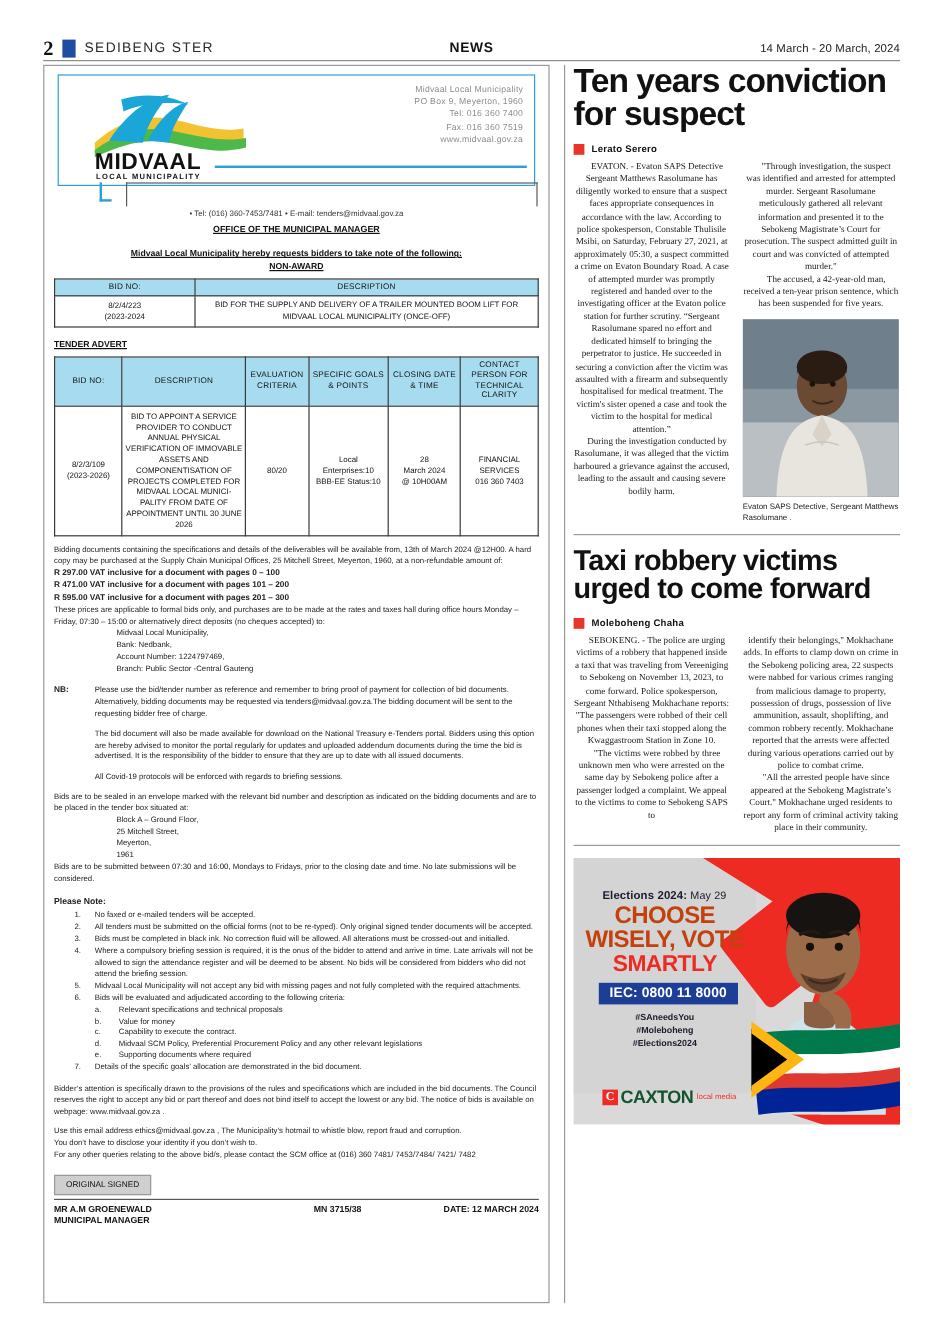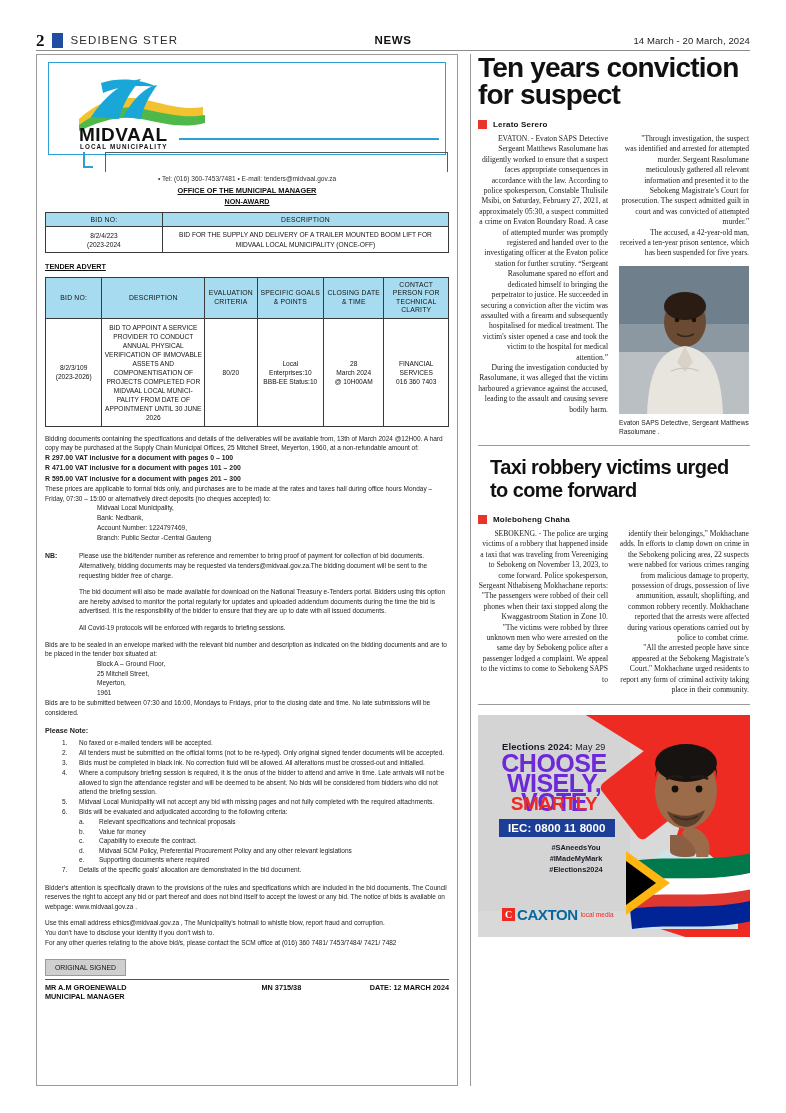--- a/index.html
+++ b/index.html
@@ -141,39 +141,39 @@
     letter-spacing:-0.8px; margin:0; color:#111;
   }
   .byline { display:flex; align-items:center; margin-top:12px; }
   .byline .sq { width:9px; height:9px; background:#e8352a; margin-right:6px; }
   .byline .nm { font-size:8px; font-weight:bold; color:#111; letter-spacing:.2px; }
 
   .cols2 { display:flex; gap:11px; margin-top:5px; }
   .col { width:130px; }
   .story {
     font-family:"Liberation Serif", serif;
-    font-size:7.6px; line-height:10.4px; color:#222; text-align:right;
+    font-size:7.6px; line-height:10.4px; color:#222; text-align:center;
   }
   .story p { margin:0; text-indent:9px; }
   .story p.noind { text-indent:0; }
 
   .photo {
     width:130px; height:148px; margin-top:7px; position:relative; overflow:hidden;
     background:#8899aa;
   }
   .caption {
     font-size:6.6px; line-height:9px; margin-top:4px; color:#222;
   }
 
   .hrule { height:1px; background:#9a9a9a; margin:9px 0 0 0; }
 
   h1.head2 {
     font-family:"Liberation Sans", sans-serif;
-    font-weight:bold; font-size:20px; line-height:23.5px;
-    letter-spacing:-0.6px; margin:10px 0 0 12px; color:#111;
+    font-weight:bold; font-size:24px; line-height:23.5px;
+    letter-spacing:-0.6px; margin:10px 0 0 0; color:#111;
   }
 
   
   .advert-banner {
     position:relative; width:272px; height:222px; margin-top:10px; overflow:hidden;
     background:#d9d9d9;
   }
   .ad-red-swoosh1 {
     position:absolute; right:-30px; top:-34px; width:190px; height:88px;
     background:#ee2b22; transform:rotate(32deg); border-radius:6px;
@@ -186,43 +186,43 @@
     position:absolute; right:-38px; bottom:-10px; width:120px; height:150px;
     background:#ee2b22; transform:rotate(18deg); border-radius:10px;
   }
   .ad-greybox { position:absolute; left:0; top:0; width:152px; height:196px; background:#d4d4d4; }
   .ad-el {
     position:absolute; left:24px; top:26px; font-size:9px; color:#1a1a2e; letter-spacing:.1px;
   }
   .ad-el b { font-size:9.5px; }
   .ad-choose {
     position:absolute; left:0; top:39px; width:152px; text-align:center;
-    font-size:25px; font-weight:bold; line-height:19.5px; color:#6d28d9; letter-spacing:-.5px;
+    font-size:20px; font-weight:bold; line-height:19.5px; color:#c2410c; letter-spacing:-.5px;
   }
   .ad-smartly {
     position:absolute; left:0; top:78px; width:152px; text-align:center;
     font-size:19px; font-weight:bold; color:#ee2b22; letter-spacing:-.5px;
   }
   .ad-iec {
     position:absolute; left:21px; top:104px; background:#1c3e96; color:#fff;
     font-size:11.5px; font-weight:bold; padding:3px 9px; letter-spacing:.1px;
   }
   .ad-tags {
     position:absolute; left:0; top:128px; width:152px; text-align:center;
-    font-size:7.4px; line-height:10.6px; color:#1b1b2b; font-weight:bold;margin-left:22px;
+    font-size:7.4px; line-height:10.6px; color:#1b1b2b; font-weight:bold;
   }
   .ad-caxton {
     position:absolute; left:24px; bottom:14px; display:flex; align-items:center;
   }
   .cax-mark {
     width:13px; height:13px; background:#ee2b22; color:#fff; font-size:10px;
     font-weight:bold; display:flex; align-items:center; justify-content:center;
     margin-right:2px; font-family:"Liberation Serif", serif;
   }
-  .cax-name { font-size:15px; font-weight:bold; color:#0369a1; letter-spacing:-.4px; }
+  .cax-name { font-size:15px; font-weight:bold; color:#14532d; letter-spacing:-.4px; }
   .cax-sub { font-size:6.5px; color:#ee2b22; margin-left:3px; }
 
   
   .flag { position:absolute; right:-6px; bottom:6px; width:130px; height:84px; }
 
   
   .ad-person { position:absolute; right:0px; top:2px; width:128px; height:212px; }
 </style>
 </head>
 <body>
@@ -242,27 +242,35 @@
     <div class="letterhead">
       <svg class="lh-logo" viewBox="0 0 140 78">
         <path d="M8 46 C28 28 48 22 70 26 C92 30 110 38 132 34 L132 44 C108 50 90 42 68 38 C46 34 28 40 8 54 Z" fill="#f2c230"></path>
         <path d="M8 52 C30 36 50 32 72 36 C94 40 112 46 134 42 L134 50 C110 56 92 50 70 46 C48 42 30 48 8 58 Z" fill="#4fb84b"></path>
         <path d="M20 44 C36 20 54 8 70 6 C60 18 52 30 48 46 Z" fill="#1aa7d8"></path>
         <path d="M52 44 C62 26 74 14 86 12 C78 24 72 34 70 46 Z" fill="#1aa7d8"></path>
         <path d="M30 10 C48 4 70 6 86 14 C70 12 50 12 32 20 Z" fill="#1aa7d8"></path>
         <text x="8" y="68" font-family="Liberation Sans, sans-serif" font-size="19" font-weight="bold" fill="#111" letter-spacing="0.5">MIDVAAL</text>
         <text x="9" y="76" font-family="Liberation Sans, sans-serif" font-size="6.3" font-weight="bold" fill="#111" letter-spacing="1.1">LOCAL MUNICIPALITY</text>
       </svg>
+      <div class="lh-addr">
+        <div>Midvaal Local Municipality</div>
+        <div>PO Box 9, Meyerton, 1960</div>
+        <div>Tel: 016 360 7400</div>
+        <div>Fax: 016 360 7519</div>
+        <div>www.midvaal.gov.za</div>
+      </div>
       <div class="lh-underline"></div>
       <div class="lh-tab"></div>
       <div class="lh-box2"></div>
     </div>
 
     <div class="contact-line">• Tel: (016) 360-7453/7481 • E-mail: tenders@midvaal.gov.za</div>
     <div class="office-line">OFFICE OF THE MUNICIPAL MANAGER</div>
+    <div class="request-line">Midvaal Local Municipality hereby requests bidders to take note of the following:</div>
     <div class="nonaward">NON-AWARD</div>
 
     <table class="tbl t1">
       <tbody>
           <tr>
         <th class="c1">BID NO:</th>
         <th class="c2">DESCRIPTION</th>
       </tr>
       <tr>
         <td class="c1">
@@ -493,21 +501,21 @@
       <b>Elections 2024:</b><span> May 29</span>
     </div>
     <div class="ad-choose">
       <div>CHOOSE</div>
       <div>WISELY, VOTE</div>
     </div>
     <div class="ad-smartly">SMARTLY</div>
     <div class="ad-iec">IEC: 0800 11 8000</div>
     <div class="ad-tags">
       <div>#SAneedsYou</div>
-      <div>#IMadeMyMark</div>
+      <div>#Moleboheng</div>
       <div>#Elections2024</div>
     </div>
     <div class="ad-caxton">
       <span class="cax-mark">C</span>
       <span class="cax-name">CAXTON</span>
       <span class="cax-sub">local media</span>
     </div>
   </div>
 
 </div>

